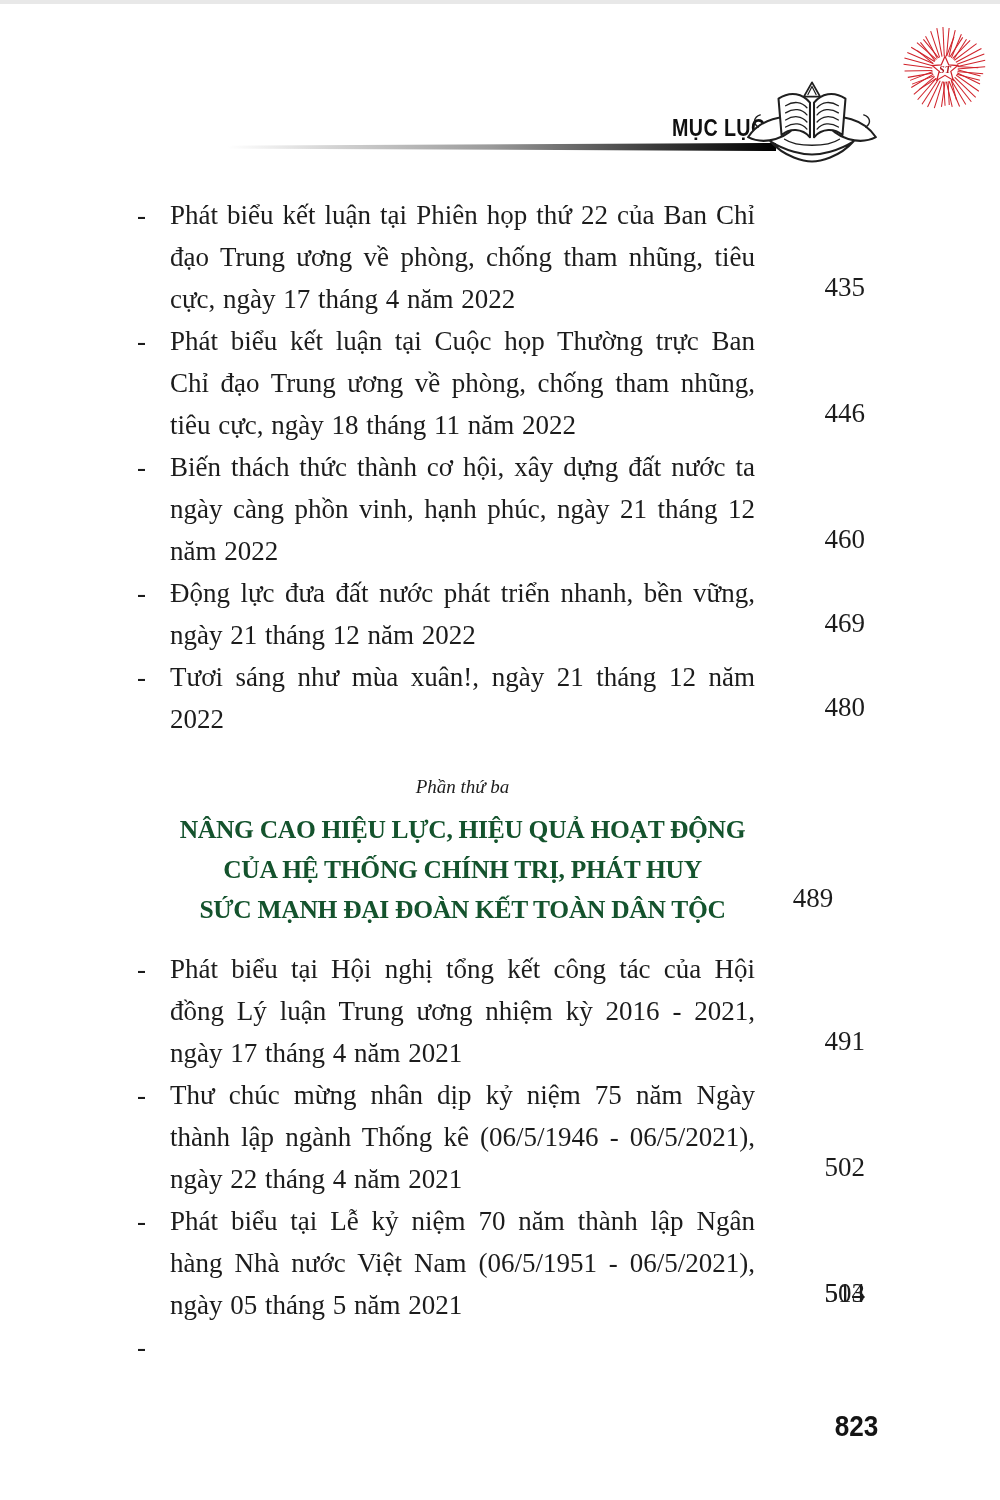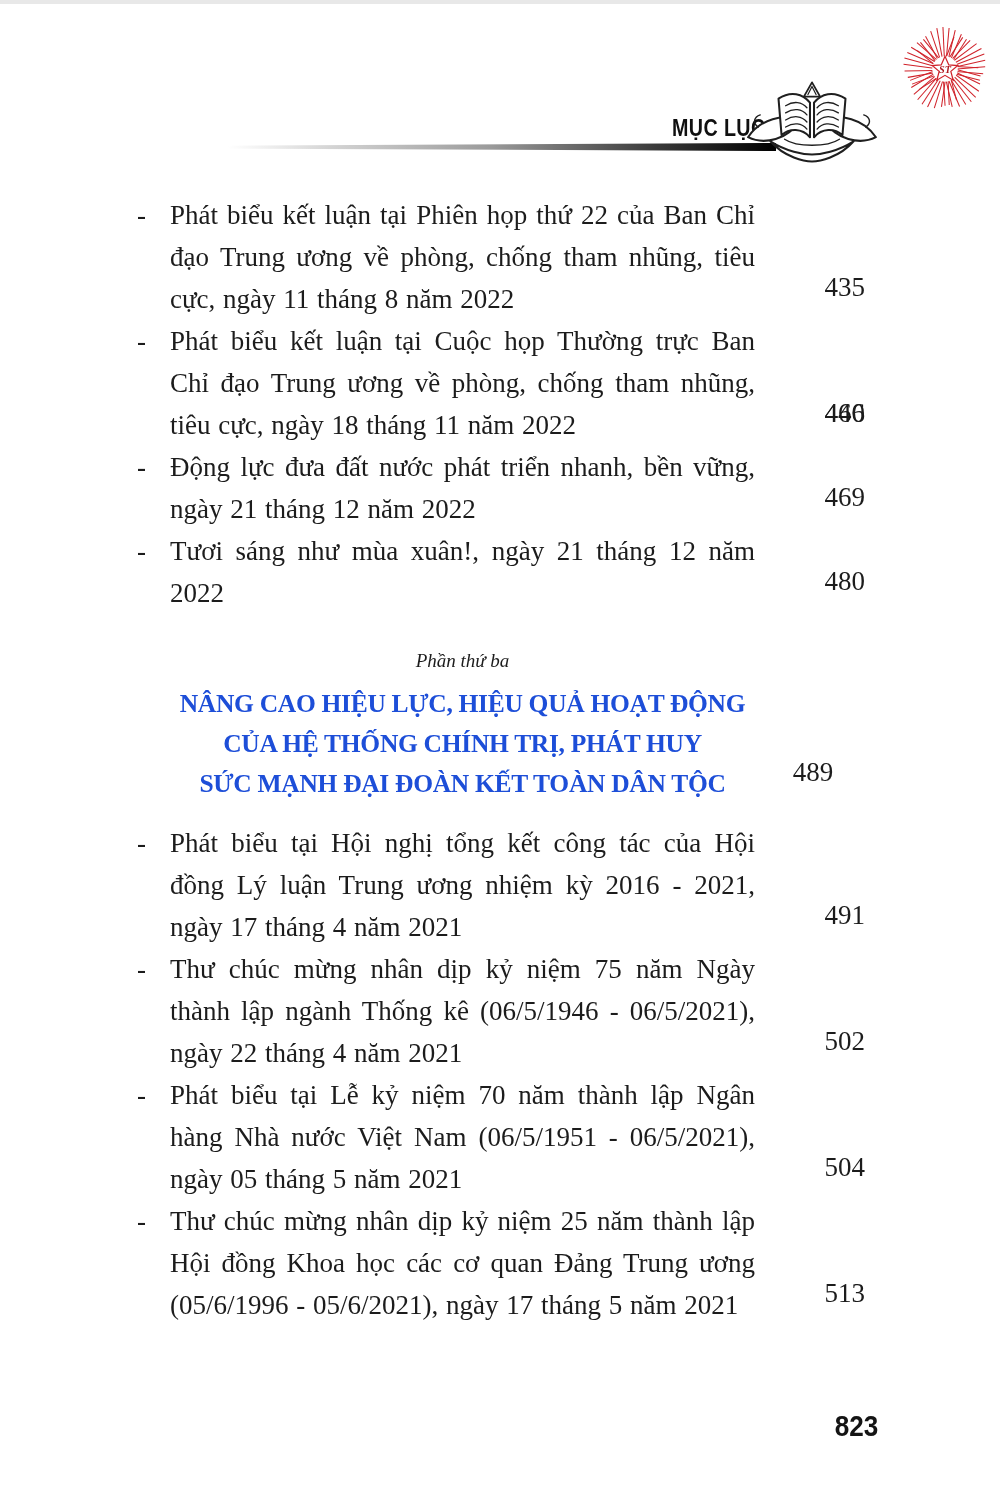--- a/index.html
+++ b/index.html
@@ -27,21 +27,21 @@
   .toc{position:absolute;left:135px;top:190px;width:730px;}
   .entry{position:relative;padding-left:35px;padding-right:110px;font-size:27px;line-height:42px;}
   .entry .dash{position:absolute;left:2px;top:0;line-height:42px;}
   .entry-text{margin:0;text-align:justify;text-align-last:left;word-spacing:1px;}
   .entry-page{position:absolute;right:0;bottom:12px;width:104px;text-align:right;line-height:42px;font-size:27px;}
   
   .section{position:relative;margin:24px 0 18px;padding-left:35px;padding-right:110px;}
   .section-kicker{text-align:center;font-style:italic;font-size:19px;line-height:46px;}
   .section-title{
     text-align:center;font-weight:bold;font-size:25.5px;line-height:40px;
-    letter-spacing:-0.3px;white-space:nowrap;color:#1d4ed8;
+    letter-spacing:-0.3px;white-space:nowrap;color:#14532d;
   }
   .section .entry-page{line-height:40px;text-align:center;}
   
   .folio{
     position:absolute;right:122px;top:1406px;
     font-family:"Liberation Sans", sans-serif;font-weight:bold;font-size:29px;color:#141414;
     transform:scaleX(.9);transform-origin:right center;
   }
 </style>
 </head>
@@ -96,32 +96,33 @@
         <path d="M93 25 C85 20 77 21 72 27 M93 32 C85 27 77 28 72 34 M93 39 C85 34 77 35 72 41 M93 46 C85 41 77 42 72 48" fill="none" stroke-width="1.3"></path>
         <path d="M65 22 L65 56 M69 22 L69 56" fill="none" stroke-width="1.4"></path>
       </g>
     </svg>
   </header>
 
   <main class="toc">
 
     <div class="entry">
       <span class="dash">-</span>
-      <p class="entry-text">Phát biểu kết luận tại Phiên họp thứ 22 của Ban Chỉ đạo Trung ương về phòng, chống tham nhũng, tiêu cực, ngày 11 tháng 8 năm 2022</p>
+      <p class="entry-text">Phát biểu kết luận tại Phiên họp thứ 22 của Ban Chỉ đạo Trung ương về phòng, chống tham nhũng, tiêu cực, ngày 17 tháng 4 năm 2022</p>
       <span class="entry-page">435</span>
     </div>
 
     <div class="entry">
       <span class="dash">-</span>
       <p class="entry-text">Phát biểu kết luận tại Cuộc họp Thường trực Ban Chỉ đạo Trung ương về phòng, chống tham nhũng, tiêu cực, ngày 18 tháng 11 năm 2022</p>
       <span class="entry-page">446</span>
     </div>
 
     <div class="entry">
       <span class="dash">-</span>
+      <p class="entry-text">Biến thách thức thành cơ hội, xây dựng đất nước ta ngày càng phồn vinh, hạnh phúc, ngày 21 tháng 12 năm 2022</p>
       <span class="entry-page">460</span>
     </div>
 
     <div class="entry">
       <span class="dash">-</span>
       <p class="entry-text">Động lực đưa đất nước phát triển nhanh, bền vững, ngày 21 tháng 12 năm 2022</p>
       <span class="entry-page">469</span>
     </div>
 
     <div class="entry">
@@ -151,21 +152,20 @@
     </div>
 
     <div class="entry">
       <span class="dash">-</span>
       <p class="entry-text">Phát biểu tại Lễ kỷ niệm 70 năm thành lập Ngân hàng Nhà nước Việt Nam (06/5/1951 - 06/5/2021), ngày 05 tháng 5 năm 2021</p>
       <span class="entry-page">504</span>
     </div>
 
     <div class="entry">
       <span class="dash">-</span>
-      <p class="entry-text">Thư chúc mừng nhân dịp kỷ niệm 25 năm thành lập Hội đồng Khoa học các cơ quan Đảng Trung ương (05/6/1996 - 05/6/2021), ngày 17 tháng 5 năm 2021</p>
       <span class="entry-page">513</span>
     </div>
 
   </main>
 
   <footer>
     <div class="folio">823</div>
   </footer>
 
 </div>

